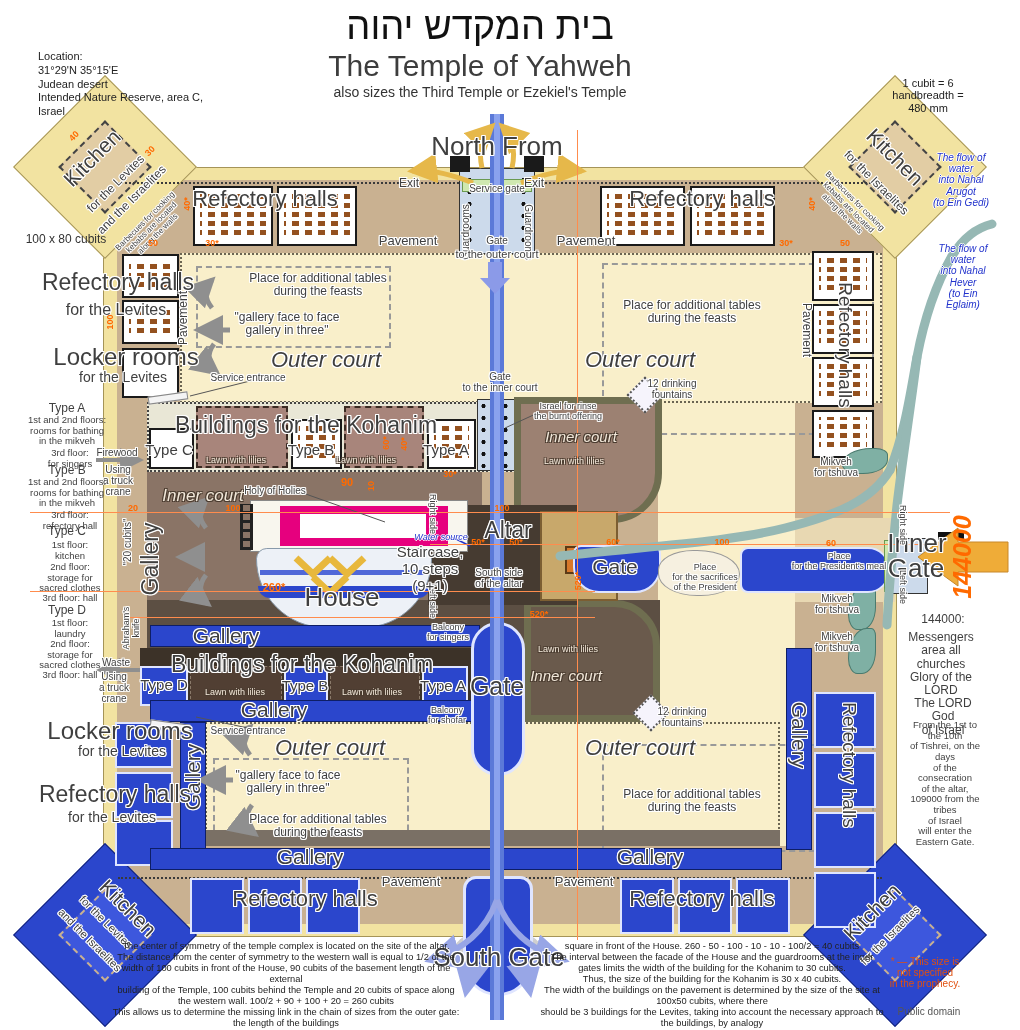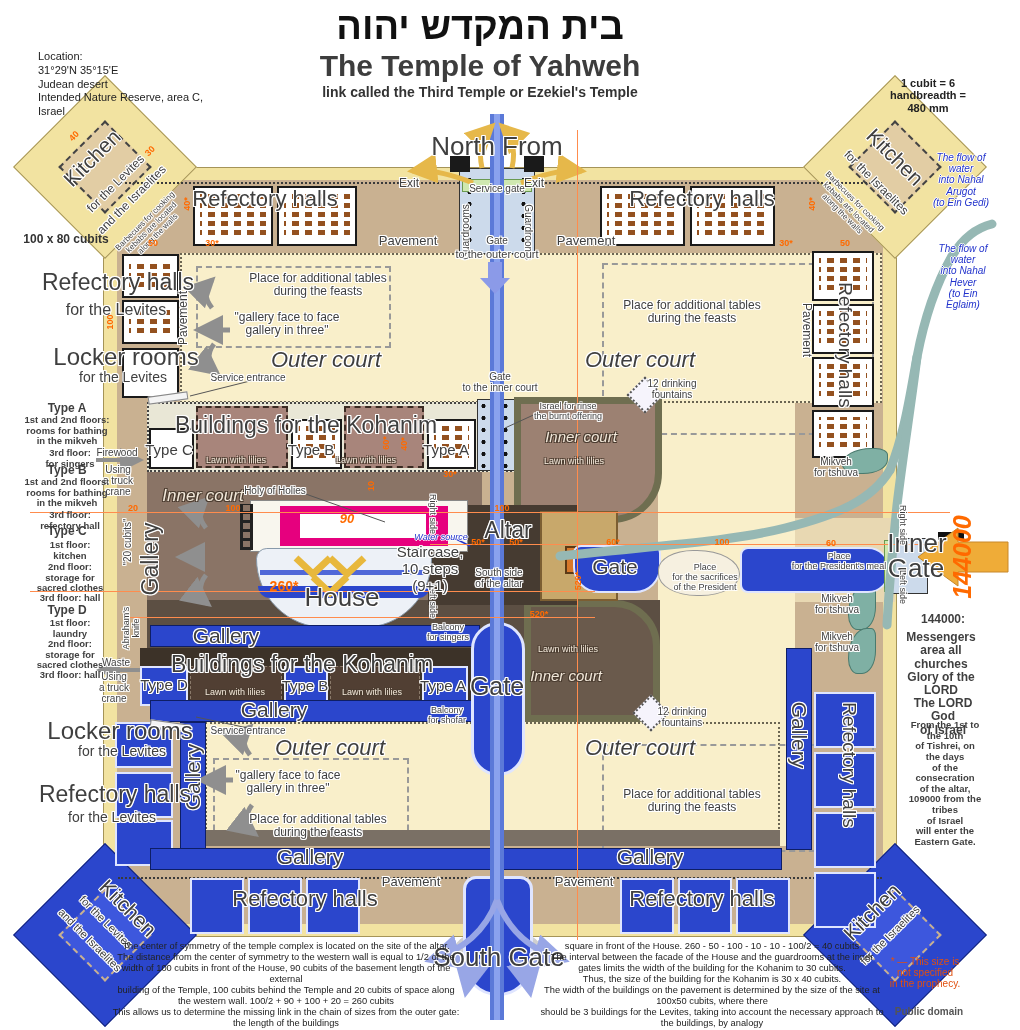--- a/index.html
+++ b/index.html
@@ -4,21 +4,21 @@
 <style>
   html,body{margin:0;padding:0;}
   body{width:1020px;height:1030px;position:relative;background:#fff;
        font-family:"Liberation Sans",sans-serif;overflow:hidden;}
   .sh{position:absolute;box-sizing:border-box;}
   .lbl{position:absolute;transform:translate(-50%,-50%);text-align:center;
        white-space:pre-line;color:#3f3f3f;line-height:1.12;z-index:10;
        text-shadow:-1px -1px 0 #fff,1px -1px 0 #fff,-1px 1px 0 #fff,1px 1px 0 #fff,
                    0 -1px 0 #fff,0 1px 0 #fff,-1px 0 0 #fff,1px 0 0 #fff;}
   .blk{position:absolute;white-space:pre-line;z-index:10;color:#222;}
-  .nohalo{text-shadow:none;font-weight:bold;}
+  .nohalo{text-shadow:none;}
   .orange{color:#ff6a00;font-weight:bold;text-shadow:none;}
   .bluetx{color:#2233cc;font-style:italic;text-shadow:-1px 0 0 #fff,1px 0 0 #fff,0 1px 0 #fff,0 -1px 0 #fff;}
   .italic{font-style:italic;}
   .lightlbl{color:#f2e8da;text-shadow:-1px -1px 0 #4a3c30,1px -1px 0 #4a3c30,-1px 1px 0 #4a3c30,1px 1px 0 #4a3c30;}
   .tables{background-color:#fff;border:2px solid #1a1a1a;
       background-image:
         repeating-linear-gradient(0deg, rgba(255,255,255,0) 0 5px, #fff 5px 9px),
         repeating-linear-gradient(90deg, #94511f 0 7px, #fff 7px 13px);
       box-shadow:inset 0 0 0 5px #fff;}
   .dots{background-image:radial-gradient(circle,#111 1.8px,transparent 2.3px);
@@ -214,21 +214,21 @@
     <path d="M300,492 L385,522"></path>
     <path d="M540,412 L505,428"></path>
     <path d="M262,378 L190,396"></path>
     <path d="M262,731 L196,717"></path>
   </g>
   <path d="M452,537 L470,546" stroke="#2233cc" stroke-width="1.5" fill="none"></path>
 </svg>
 
 <div class="lbl nohalo" style="left:480px;top:26px;font-size:38px;color:#111;">בית המקדש יהוה</div>
 <div class="lbl nohalo" style="left:480px;top:66px;font-size:30px;color:#3d3d3d;">The Temple of Yahweh</div>
-<div class="lbl nohalo" style="left:480px;top:93px;font-size:14px;color:#333;">link called the Third Temple or Ezekiel's Temple</div>
+<div class="lbl nohalo" style="left:480px;top:93px;font-size:14px;color:#333;">also sizes the Third Temple or Ezekiel's Temple</div>
 <div class="blk" style="left:38px;top:50px;font-size:11px;line-height:1.25;">Location:
 31°29'N  35°15'E
 Judean desert
 Intended Nature Reserve, area C,
 Israel</div>
 <div class="lbl nohalo" style="left:928px;top:95px;font-size:11px;color:#222;">1 cubit = 6 handbreadth = 480 mm</div>
 
 <div class="lbl" style="left:497px;top:147px;font-size:26px;">North From</div>
 <div class="lbl" style="left:497px;top:189px;font-size:10px;">Service gate</div>
 <div class="lbl" style="left:409px;top:184px;font-size:12px;">Exit</div>
@@ -450,26 +450,26 @@
 <div class="lbl orange" style="left:150px;top:151px;font-size:9px;transform:translate(-50%,-50%) rotate(-45deg);">30</div>
 <div class="lbl orange" style="left:153px;top:243px;font-size:9px;">50</div>
 <div class="lbl orange" style="left:212px;top:243px;font-size:9px;">30*</div>
 <div class="lbl orange" style="left:187px;top:204px;font-size:9px;transform:translate(-50%,-50%) rotate(-90deg);">40*</div>
 <div class="lbl orange" style="left:110px;top:322px;font-size:9px;transform:translate(-50%,-50%) rotate(-90deg);">100</div>
 <div class="lbl orange" style="left:786px;top:243px;font-size:9px;">30*</div>
 <div class="lbl orange" style="left:845px;top:243px;font-size:9px;">50</div>
 <div class="lbl orange" style="left:812px;top:204px;font-size:9px;transform:translate(-50%,-50%) rotate(-90deg);">40*</div>
 <div class="lbl orange" style="left:133px;top:508px;font-size:9px;">20</div>
 <div class="lbl orange" style="left:233px;top:508px;font-size:9px;">100</div>
-<div class="lbl orange" style="left:347px;top:519px;font-size:13px;font-style:italic;">90</div>
+<div class="lbl orange" style="left:347px;top:482px;font-size:11px;">90</div>
 <div class="lbl orange" style="left:502px;top:508px;font-size:9px;">100</div>
 <div class="lbl orange" style="left:613px;top:542px;font-size:9px;">60*</div>
 <div class="lbl orange" style="left:722px;top:542px;font-size:9px;">100</div>
 <div class="lbl orange" style="left:831px;top:543px;font-size:9px;">60</div>
 <div class="lbl orange" style="left:478px;top:542px;font-size:9px;">50*</div>
 <div class="lbl orange" style="left:516px;top:542px;font-size:9px;">50*</div>
-<div class="lbl orange" style="left:284px;top:587px;font-size:14px;">260*</div>
+<div class="lbl orange" style="left:274px;top:587px;font-size:11px;">260*</div>
 <div class="lbl orange" style="left:539px;top:614px;font-size:9px;">520*</div>
 <div class="lbl orange" style="left:578px;top:581px;font-size:9px;transform:translate(-50%,-50%) rotate(-90deg);">520*</div>
 <div class="lbl orange" style="left:386px;top:443px;font-size:9px;transform:translate(-50%,-50%) rotate(-90deg);">60*</div>
 <div class="lbl orange" style="left:404px;top:444px;font-size:9px;transform:translate(-50%,-50%) rotate(-90deg);">40*</div>
 <div class="lbl orange" style="left:450px;top:474px;font-size:9px;">30*</div>
 <div class="lbl orange" style="left:371px;top:486px;font-size:9px;transform:translate(-50%,-50%) rotate(-90deg);">10</div>
 
 </body></html>

